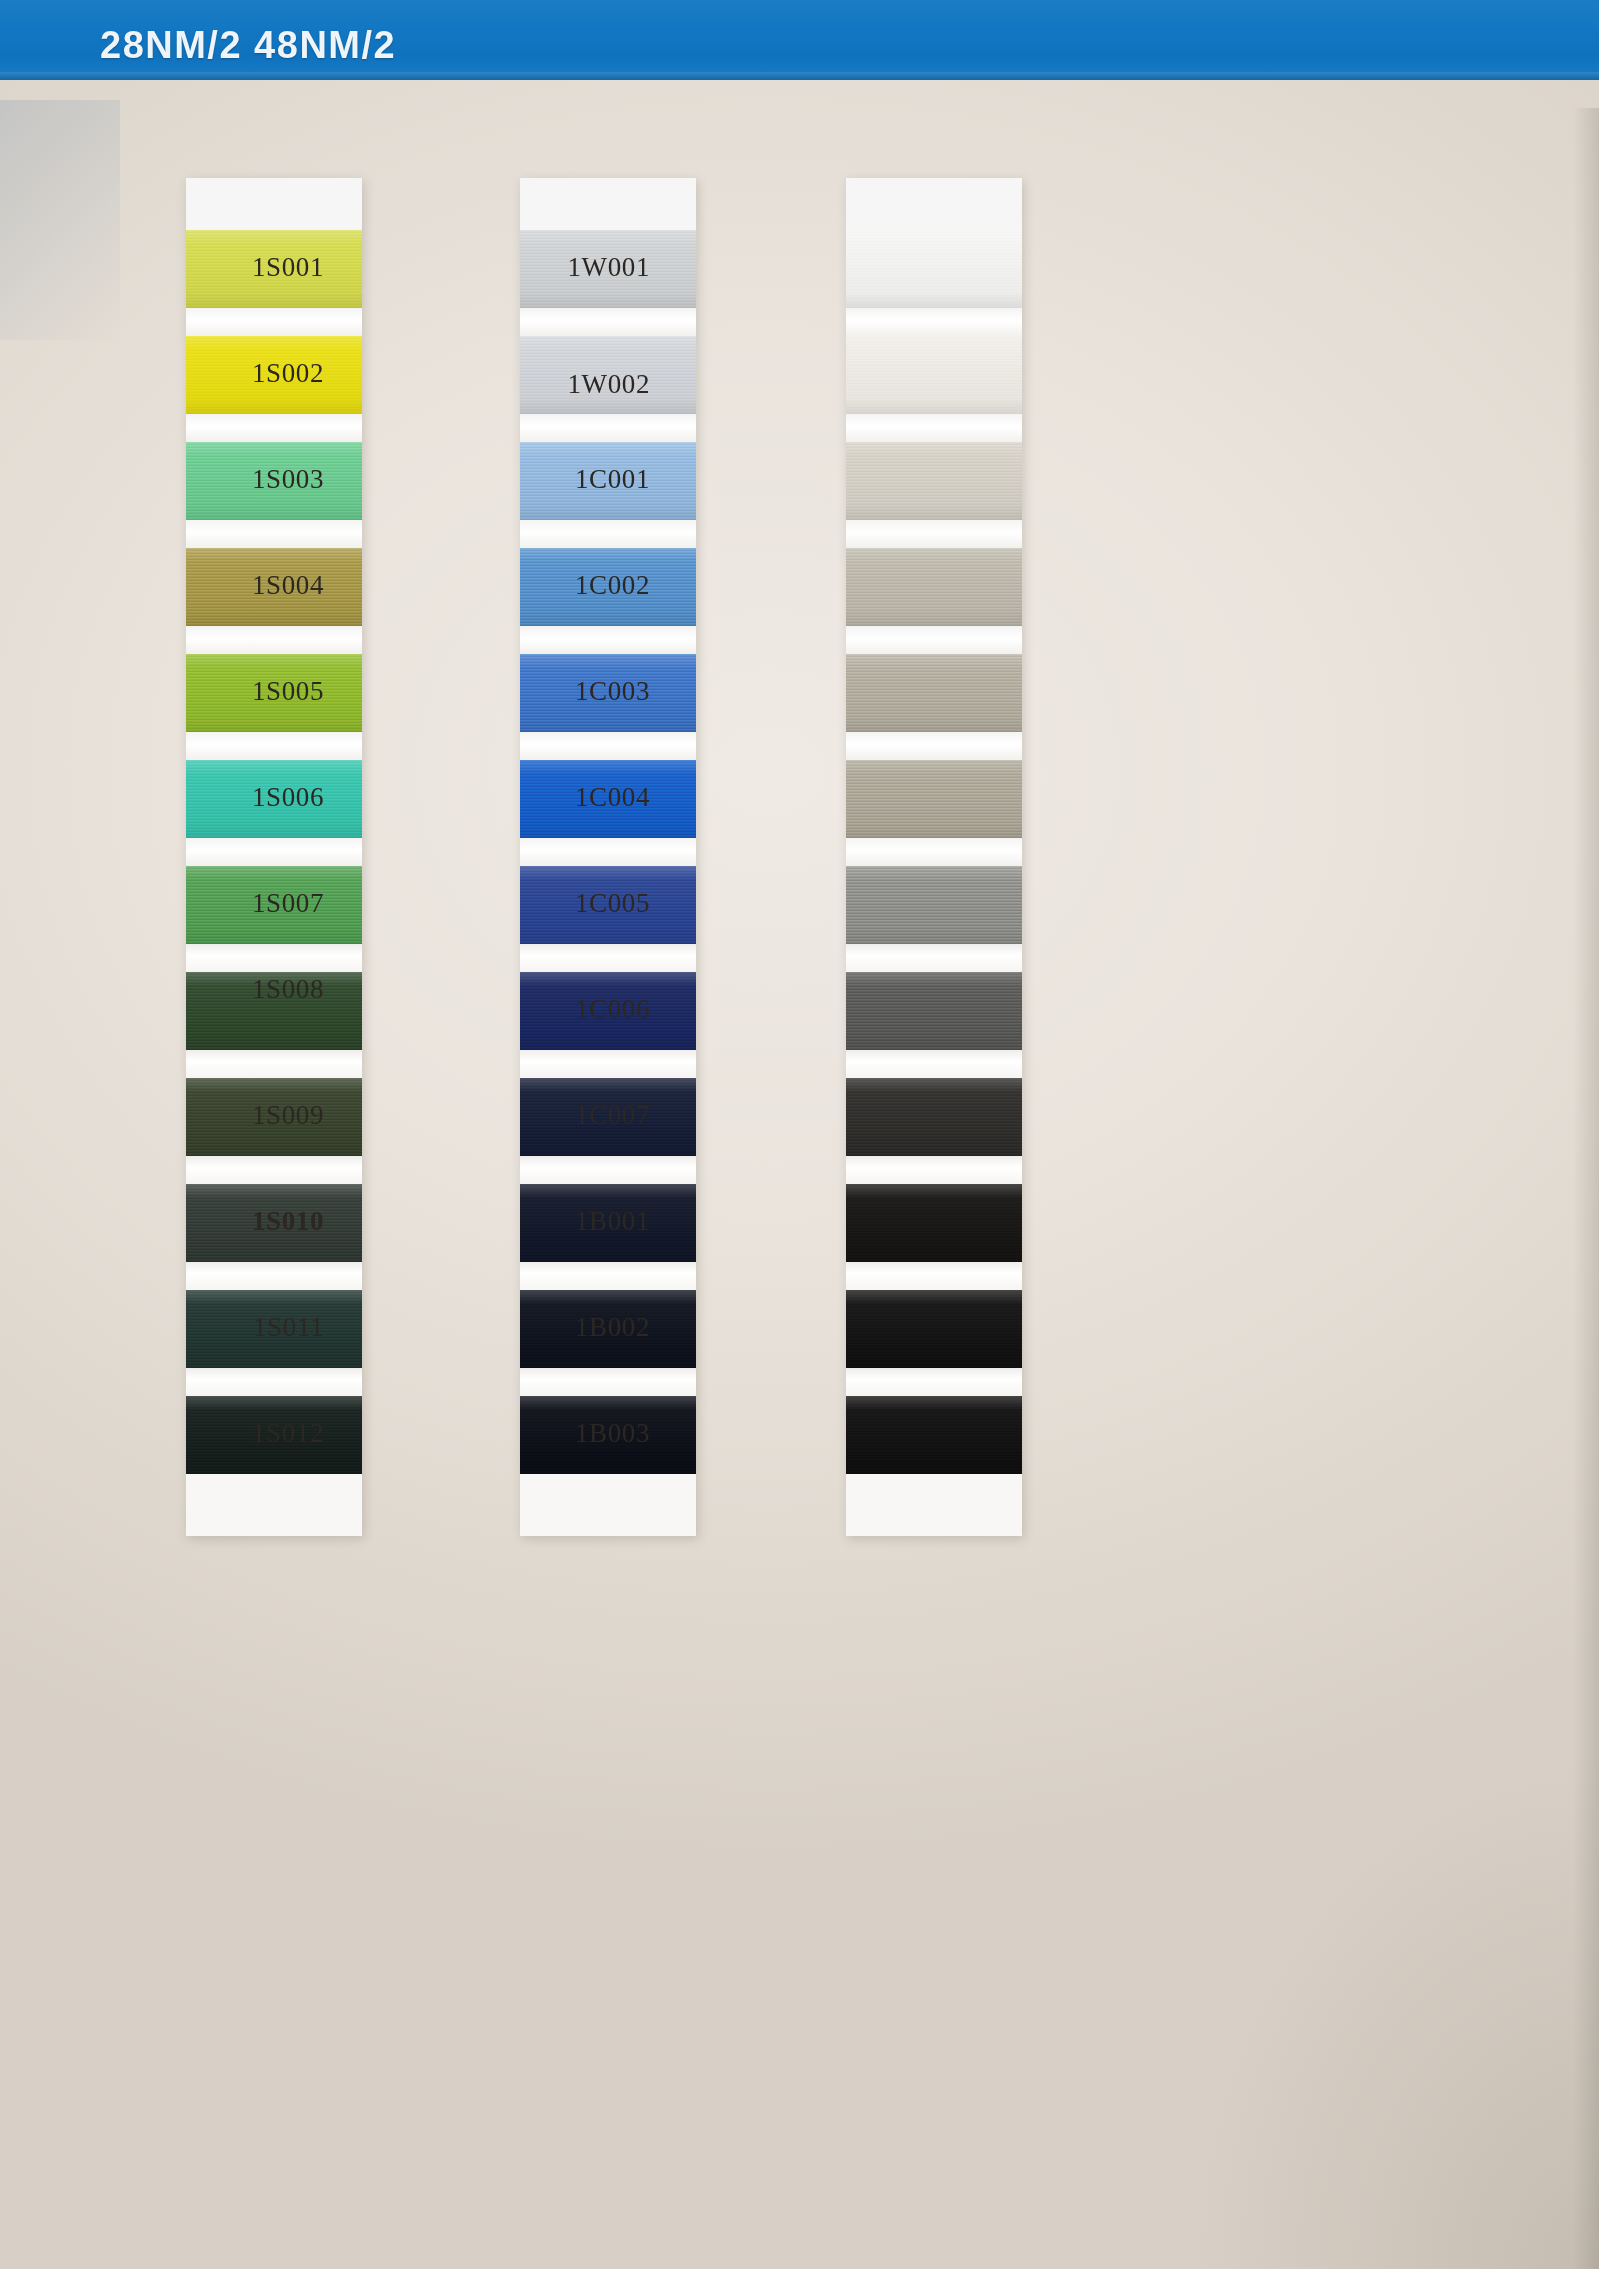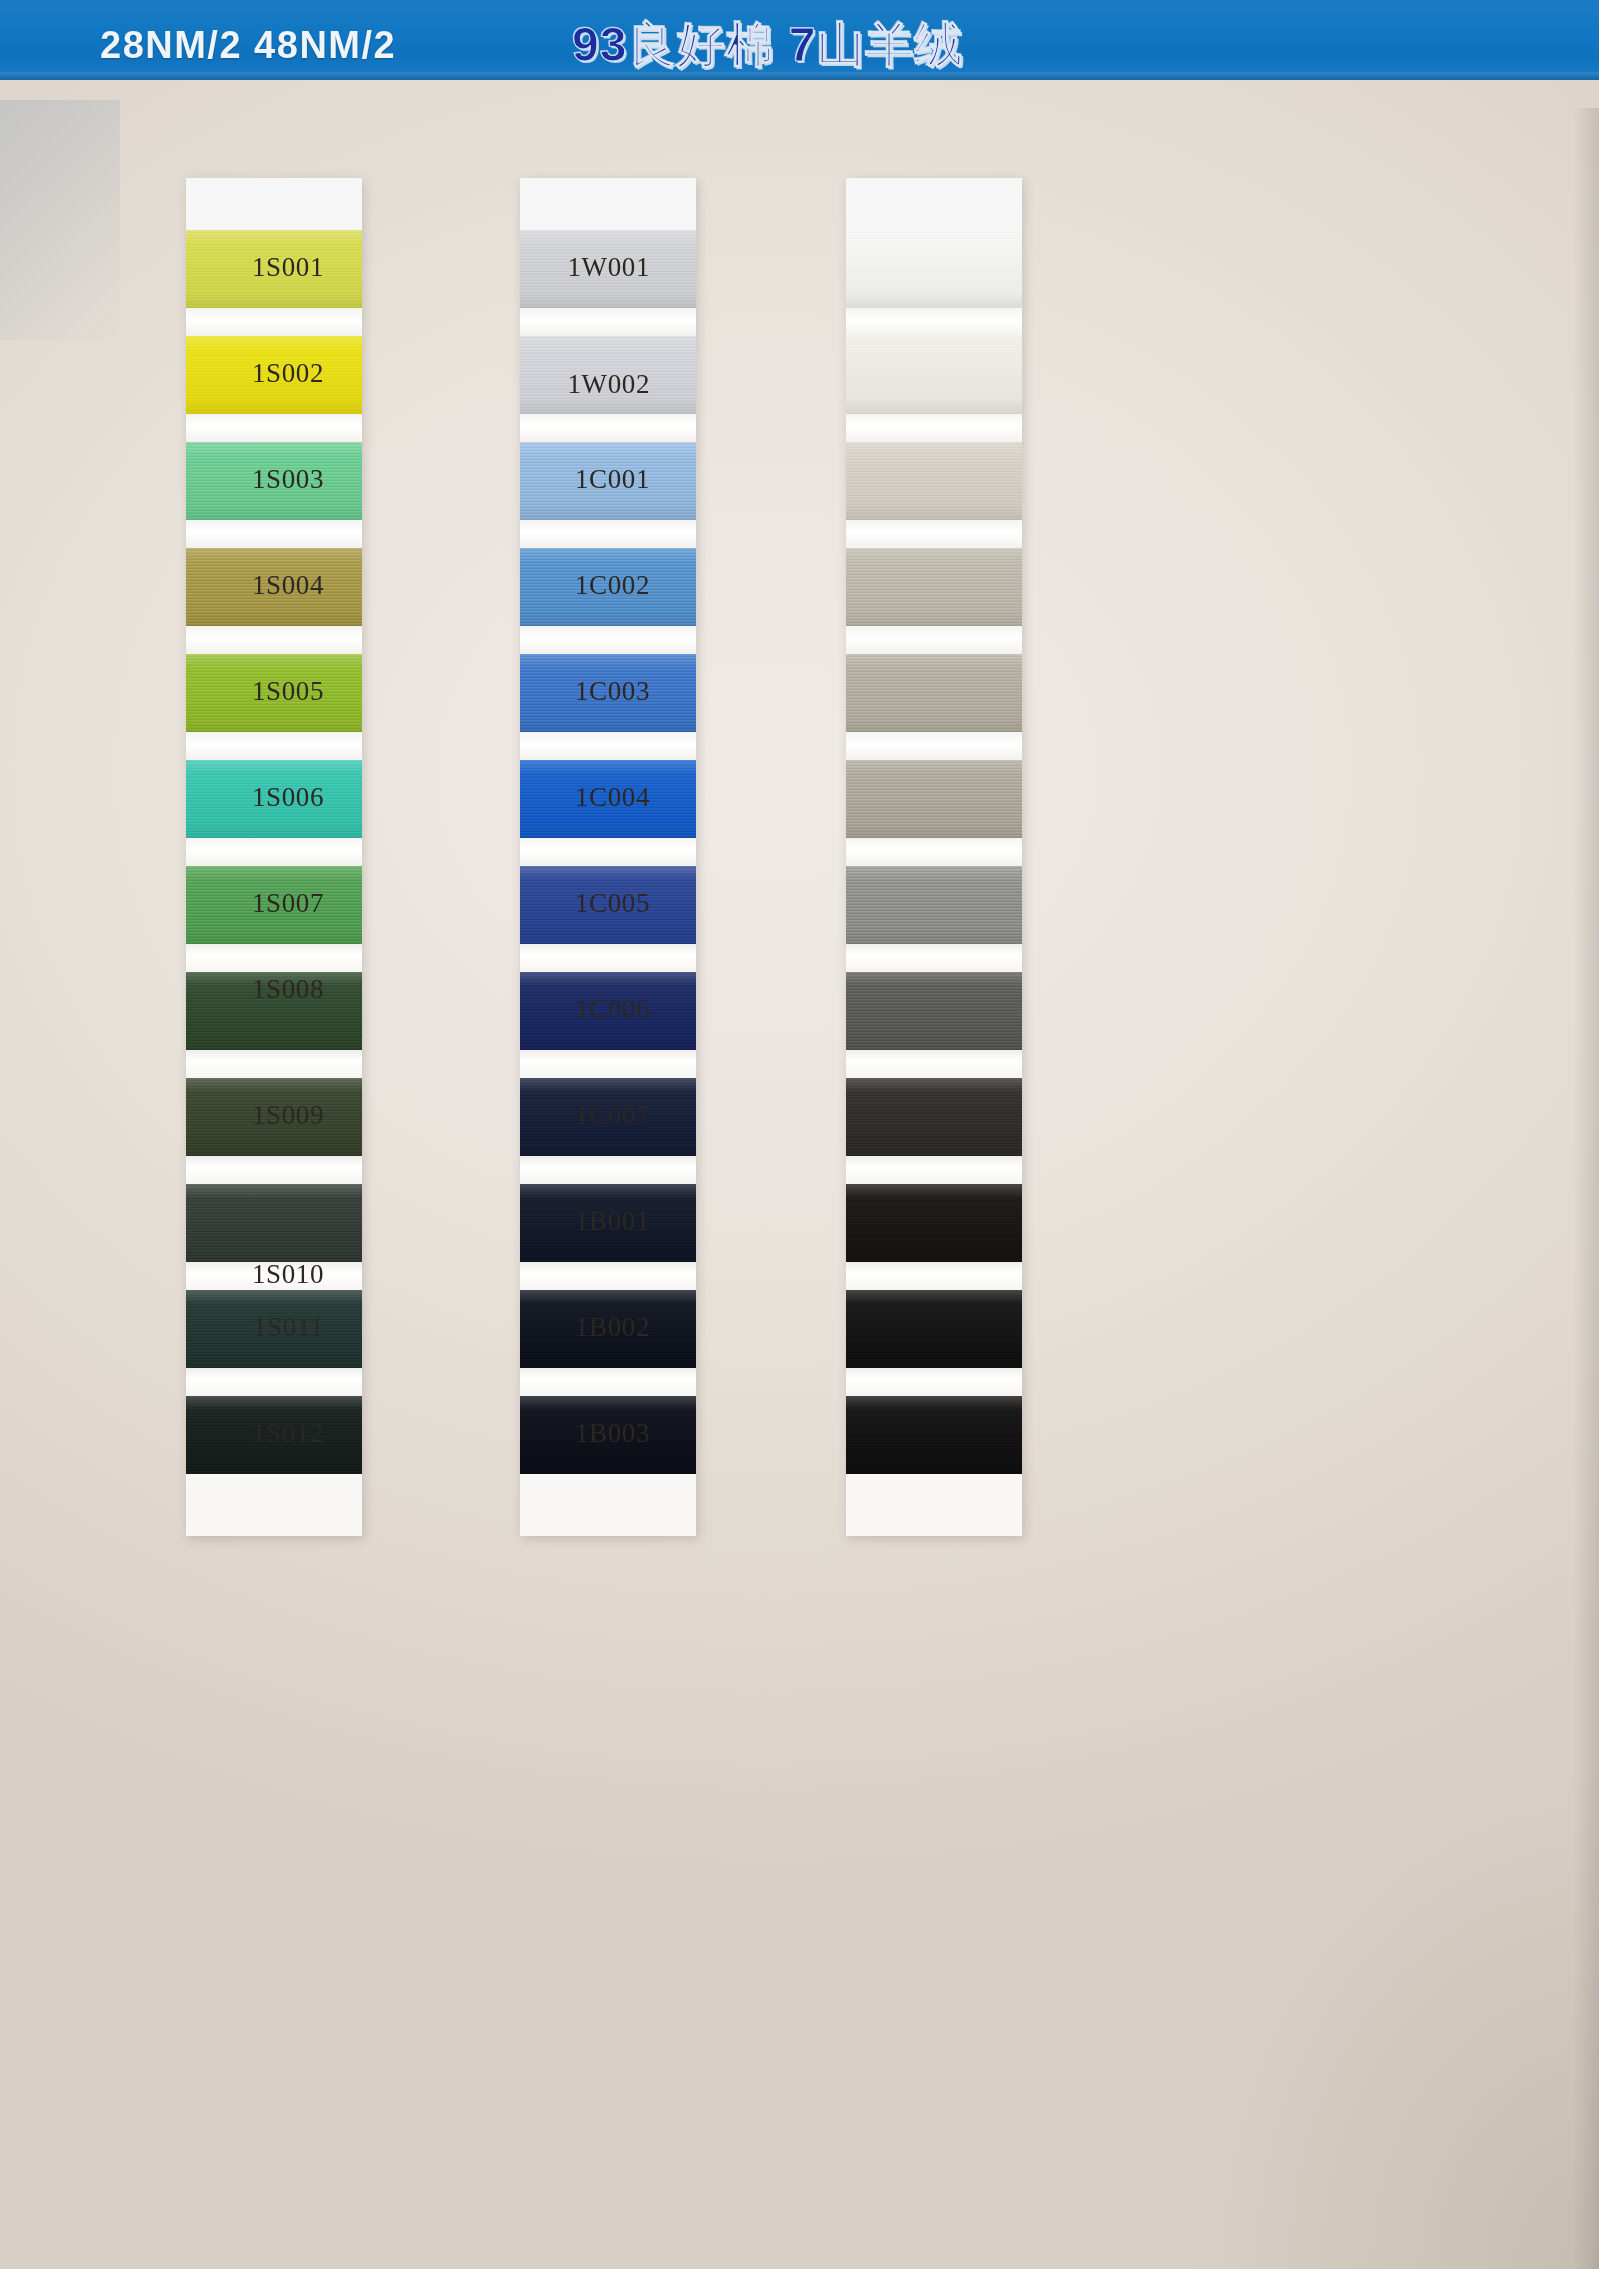--- a/index.html
+++ b/index.html
@@ -154,21 +154,20 @@
   #col-2 .label { right: 196px; }
   #col-3 .label { right: 196px; }
 </style>
 </head>
 <body>
 
 <div id="page">
 
   <div id="header-band">
     <div class="hdr-item" id="hdr-counts">28NM/2  48NM/2</div>
-    <div class="hdr-item" id="hdr-chinese">93良好棉 7山羊绒</div>
   </div>
 
   <div class="corner-shade-tl"></div>
   <div class="corner-shade-br"></div>
   <div class="edge-right"></div>
 
   <div class="column" id="col-1">
       <div class="card">
         <div class="card-top-gap"></div>
         <div class="swatch-row">
@@ -224,21 +223,21 @@
   <div class="column" id="col-2">
       <div class="label" style="top: 74px; font-family: Liberation Serif, serif;">1S001</div>
       <div class="label" style="top: 180px;">1S002</div>
       <div class="label" style="top: 286px;">1S003</div>
       <div class="label" style="top: 392px; text-align: center;">1S004</div>
       <div class="label" style="top: 498px;">1S005</div>
       <div class="label" style="top: 604px;">1S006</div>
       <div class="label" style="top: 710px;">1S007</div>
       <div class="label" style="top: 796px; text-align: center;">1S008</div>
       <div class="label" style="top: 922px;">1S009</div>
-      <div class="label" style="top: 1081px;">1S010</div>
+      <div class="label" style="top: 1028px; font-weight: bold;">1S010</div>
       <div class="label" style="top: 1134px;">1S011</div>
       <div class="label" style="top: 1240px;">1S012</div>
       <div class="card">
         <div class="card-top-gap"></div>
         <div class="swatch-row">
           <div class="swatch" style="background-color: rgb(205, 208, 210);"></div>
         </div>
         <div class="gap"></div>
         <div class="swatch-row">
           <div class="swatch" style="background-color: rgb(207, 210, 215);"></div>

